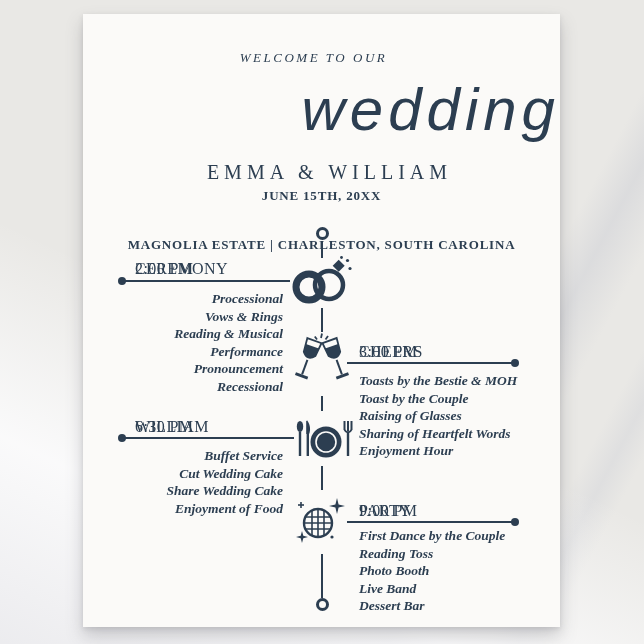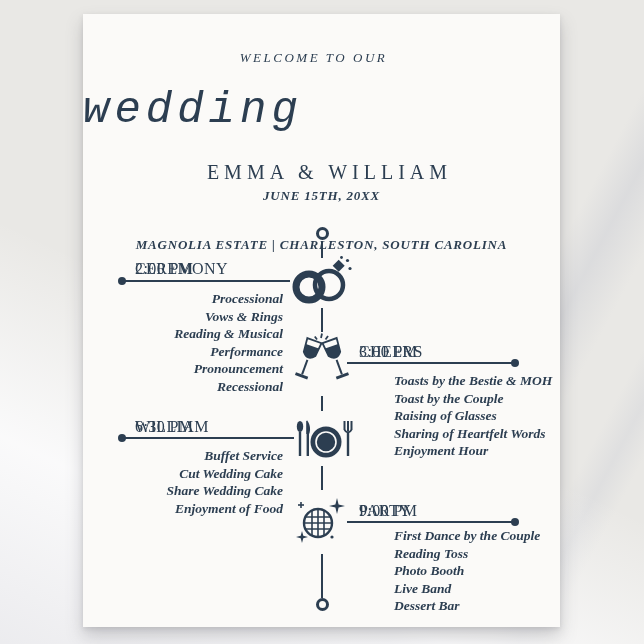--- a/index.html
+++ b/index.html
@@ -21,26 +21,26 @@
     color:var(--ink);
   }
   .paper{
     position:absolute; left:83px; top:14px; width:477px; height:613px;
     background:var(--paper);
     box-shadow:0 9px 16px rgba(90,90,96,0.28), 0 2px 5px rgba(90,90,96,0.15);
   }
   .paper *{position:absolute;}
   .welcome{left:0;right:16px;top:36px;text-align:center;font-style:italic;font-size:13px;letter-spacing:2.5px;}
   .script-title{
-    left:0;right:0;top:52px;text-align:left;
-    font-family:Liberation Mono, monospace;font-style:italic;font-weight:400;
-    font-size:44px;letter-spacing:5px;line-height:88px;
+    left:0;right:0;top:52px;text-align:right;
+    font-family:Liberation Sans, sans-serif;font-style:italic;font-weight:400;
+    font-size:60px;letter-spacing:5px;line-height:88px;
   }
   .couple{left:0;right:0;top:147px;text-align:center;font-size:20px;letter-spacing:5px;margin-left:16px;}
-  .subline{left:0;right:0;text-align:center;font-size:13px;font-weight:bold;font-style:italic;letter-spacing:0.8px;}
+  .subline{left:0;right:0;text-align:center;font-size:13px;font-weight:bold;letter-spacing:0.8px;}
   .date-line{top:174px;}
   .venue-line{top:191px;margin-top:32px;}
 
   
   .v-seg{left:238px;width:2px;background:var(--ink);}
   .seg1{top:227px;height:17px;}
   .seg2{top:294px;height:24px;}
   .seg3{top:382px;height:15px;}
   .seg4{top:452px;height:24px;}
   .seg5{top:540px;height:44px;}
@@ -55,21 +55,21 @@
   .icon-disco{left:208px;top:478px;}
 
   .tl-header{display:flex;justify-content:space-between;font-size:16px;letter-spacing:0.4px;white-space:nowrap;}
   .tl-rule{height:2px;background:var(--ink);}
   .tl-rule.dot-left::before,.tl-rule.dot-right::after{
     content:"";position:absolute;top:-3px;width:8px;height:8px;border-radius:50%;background:var(--ink);
   }
   .tl-rule.dot-left::before{left:-2px;}
   .tl-rule.dot-right::after{right:-2px;}
   .tl-items{font-size:13.5px;font-weight:bold;font-style:italic;line-height:17.6px;}
-  .tl-items .event-item{position:static;white-space:pre-line;padding-left:35px;}
+  .tl-items .event-item{position:static;white-space:pre-line;}
   .align-right{text-align:right;}
 
   .s0 .tl-header{left:52px;top:246px;width:148px;}
   .s0 .tl-rule{left:37px;top:266px;width:170px;}
   .s0 .tl-items{left:0;top:276px;width:200px;}
   .s1 .tl-header{left:276px;top:329px;width:141px;}
   .s1 .tl-rule{left:264px;top:348px;width:170px;}
   .s1 .tl-items{left:276px;top:358px;width:200px;}
   .s2 .tl-header{left:52px;top:404px;width:147px;}
   .s2 .tl-rule{left:37px;top:423px;width:174px;}

